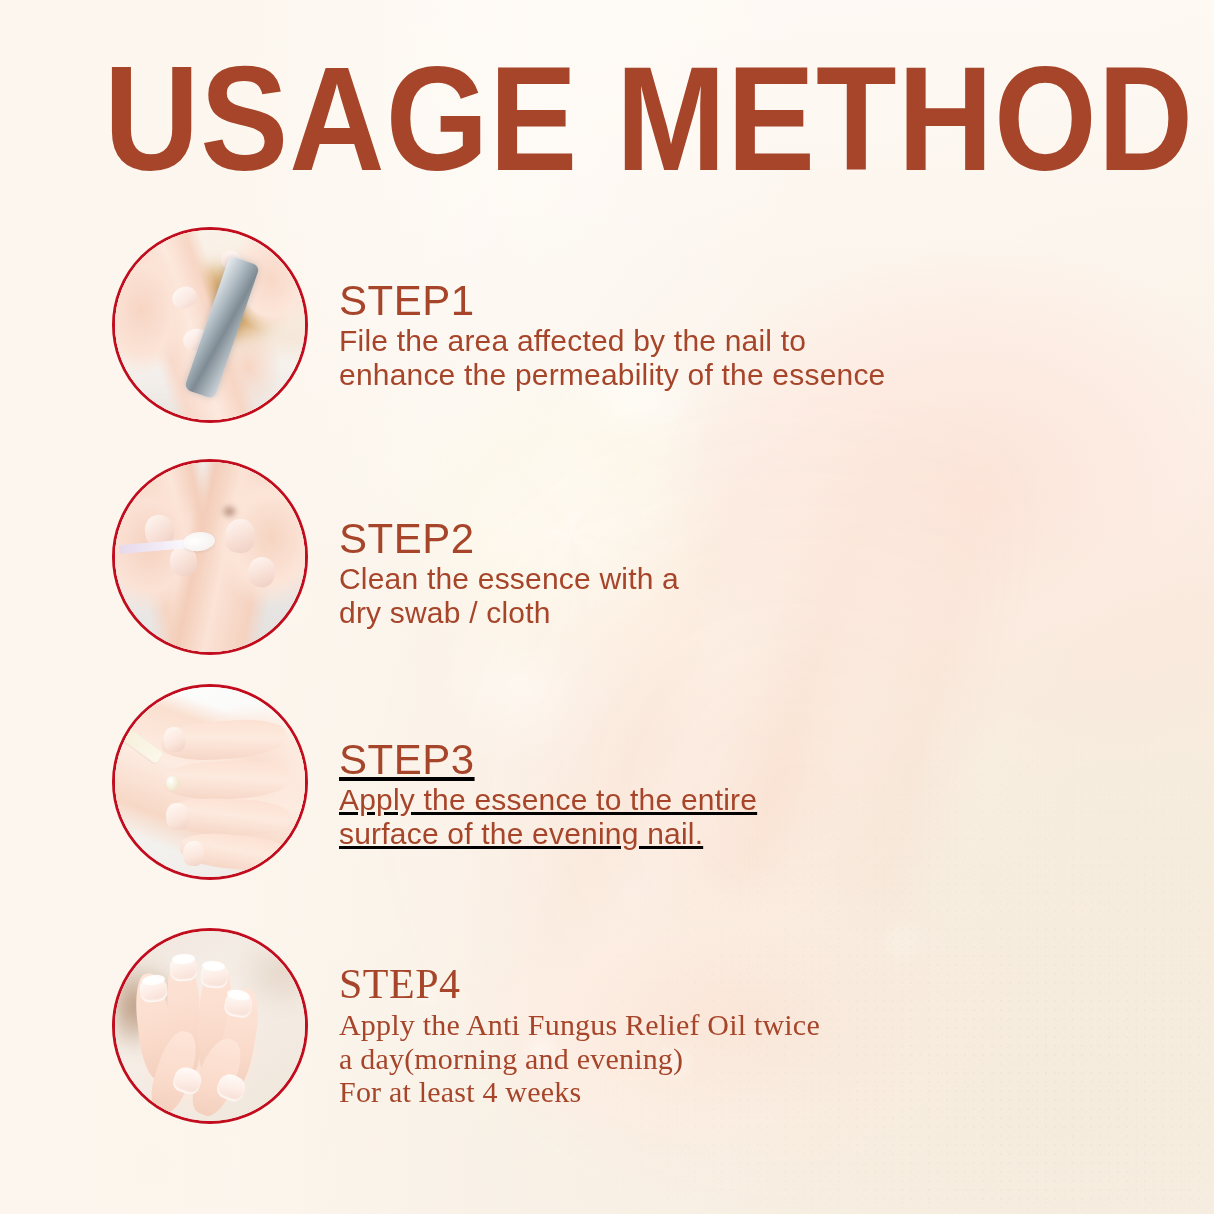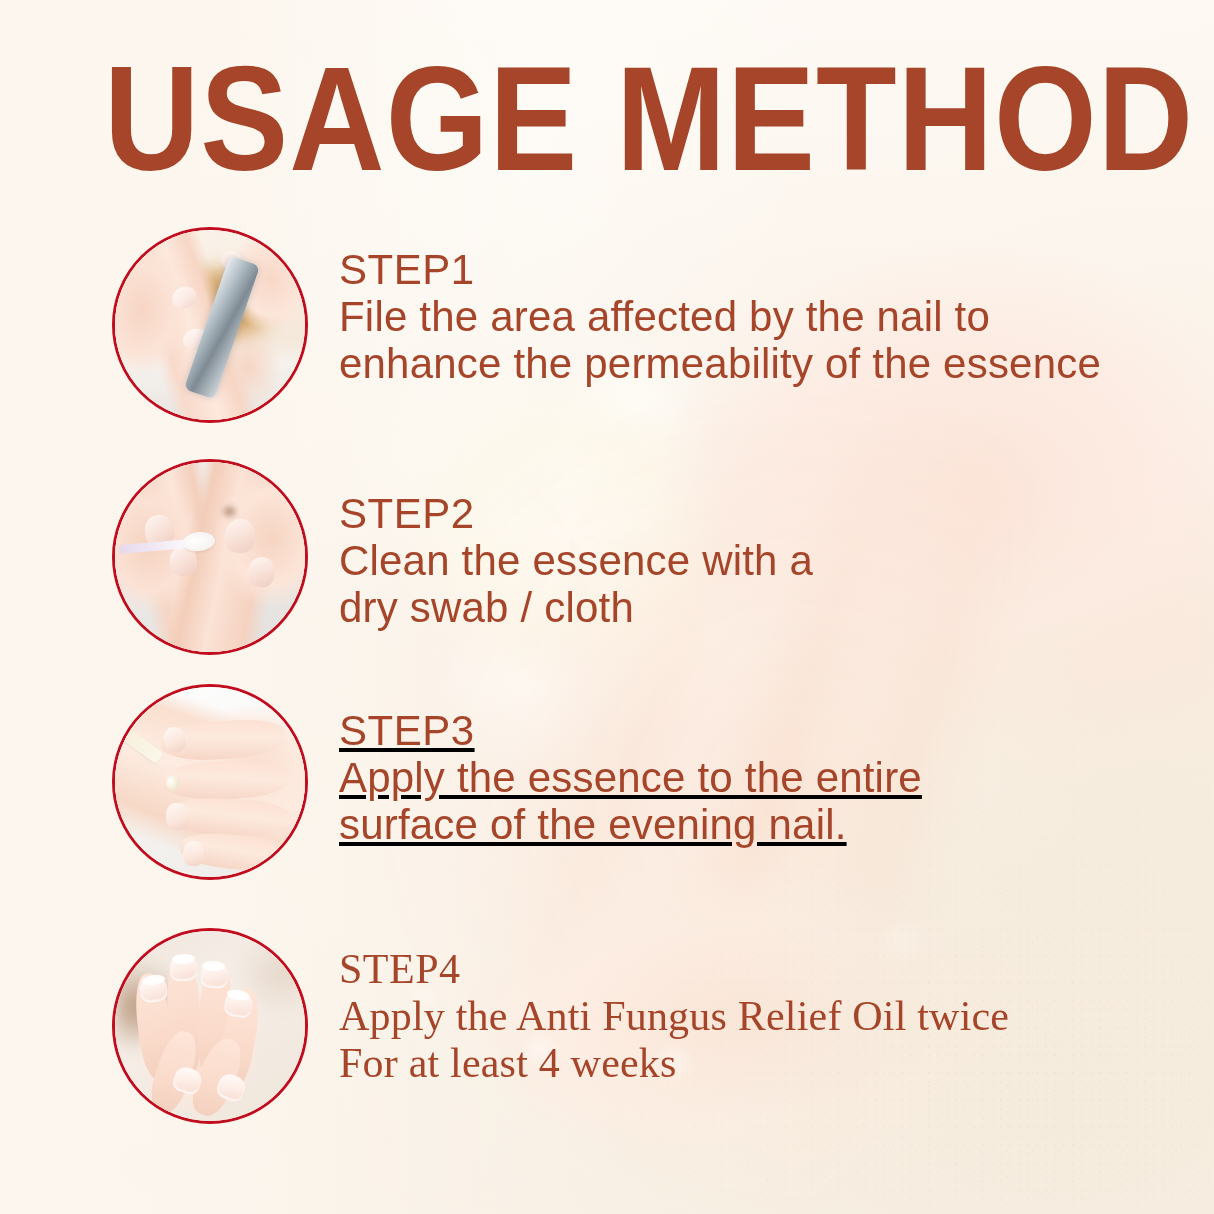--- a/index.html
+++ b/index.html
@@ -126,21 +126,21 @@
     color: #a6452a;
     transform: scaleY(1.12);
     transform-origin: left top;
     white-space: nowrap;
   }
 
   
   .step {
     position: absolute;
     display: flex;
-    align-items: flex-start;
+    align-items: center;
   }
 
   .thumb {
     position: relative;
     width: 196px;
     height: 196px;
     border-radius: 50%;
     border: 3px solid #c20d1f;
     overflow: hidden;
     flex: 0 0 auto;
@@ -324,21 +324,21 @@
     margin-left: 31px;
     color: #a6452a;
   }
   .step-label {
     font-size: 42px;
     line-height: 1.12;
     letter-spacing: .5px;
     white-space: nowrap;
   }
   .step-line {
-    font-size: 42px;
+    font-size: 30px;
     line-height: 1.13;
     letter-spacing: .2px;
     white-space: nowrap;
   }
 
   
   #step1 { left: 112px; top: 227px; }
   #step1 .txt { margin-top: 19px; }
   #step2 { left: 112px; top: 459px; }
   #step2 .txt { margin-top: 31px; }
@@ -444,17 +444,18 @@
       <div class="t4-nl t4-nl5"></div>
       <div class="t4-nl t4-nl6"></div>
       <div class="t4-tip t4-tp1"></div>
       <div class="t4-tip t4-tp2"></div>
       <div class="t4-tip t4-tp3"></div>
       <div class="t4-tip t4-tp4"></div>
     </div>
     <div class="txt">
       <div class="step-label">STEP4</div>
       <div class="step-line">Apply the Anti Fungus Relief Oil twice</div>
+      <div class="step-line">a day(morning and evening)</div>
       <div class="step-line">For at least 4 weeks</div>
     </div>
   </div>
 
 </div>
 
 </body></html>

